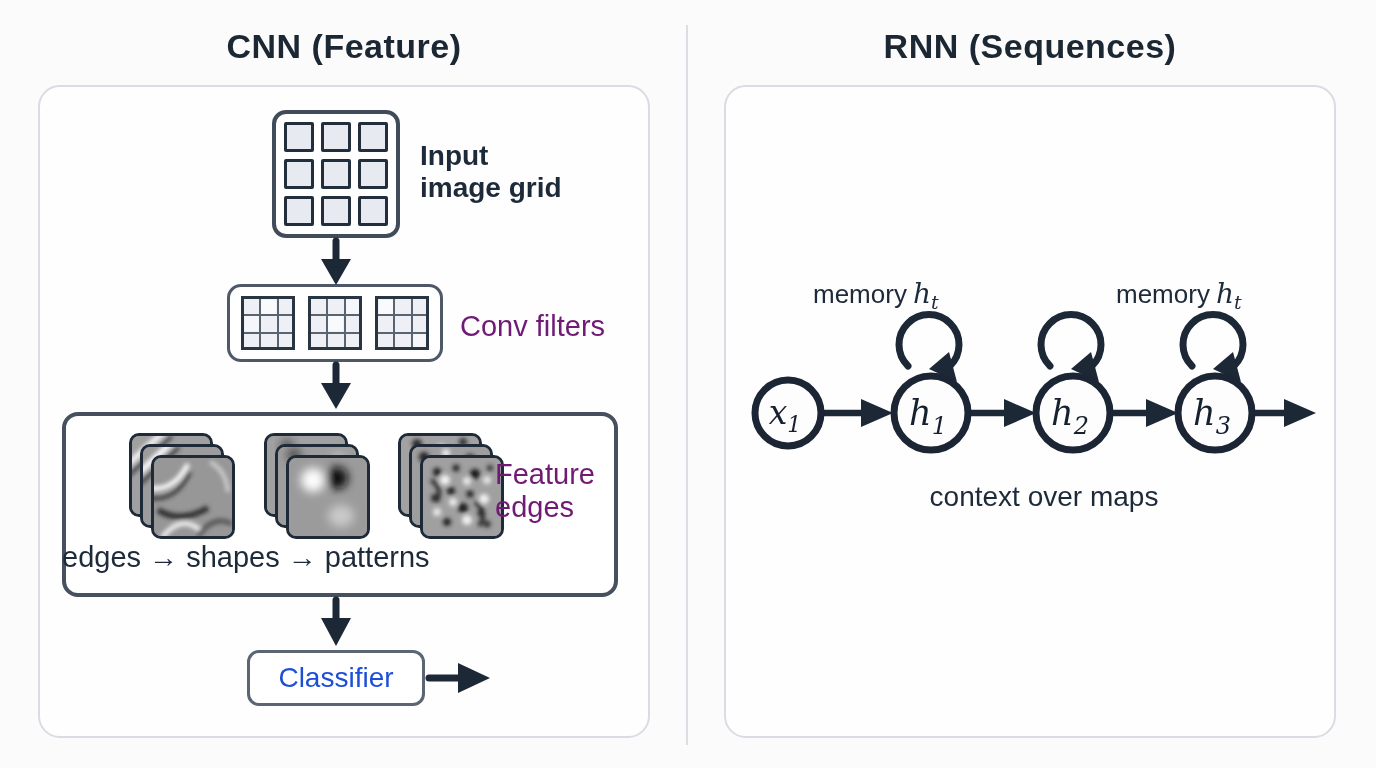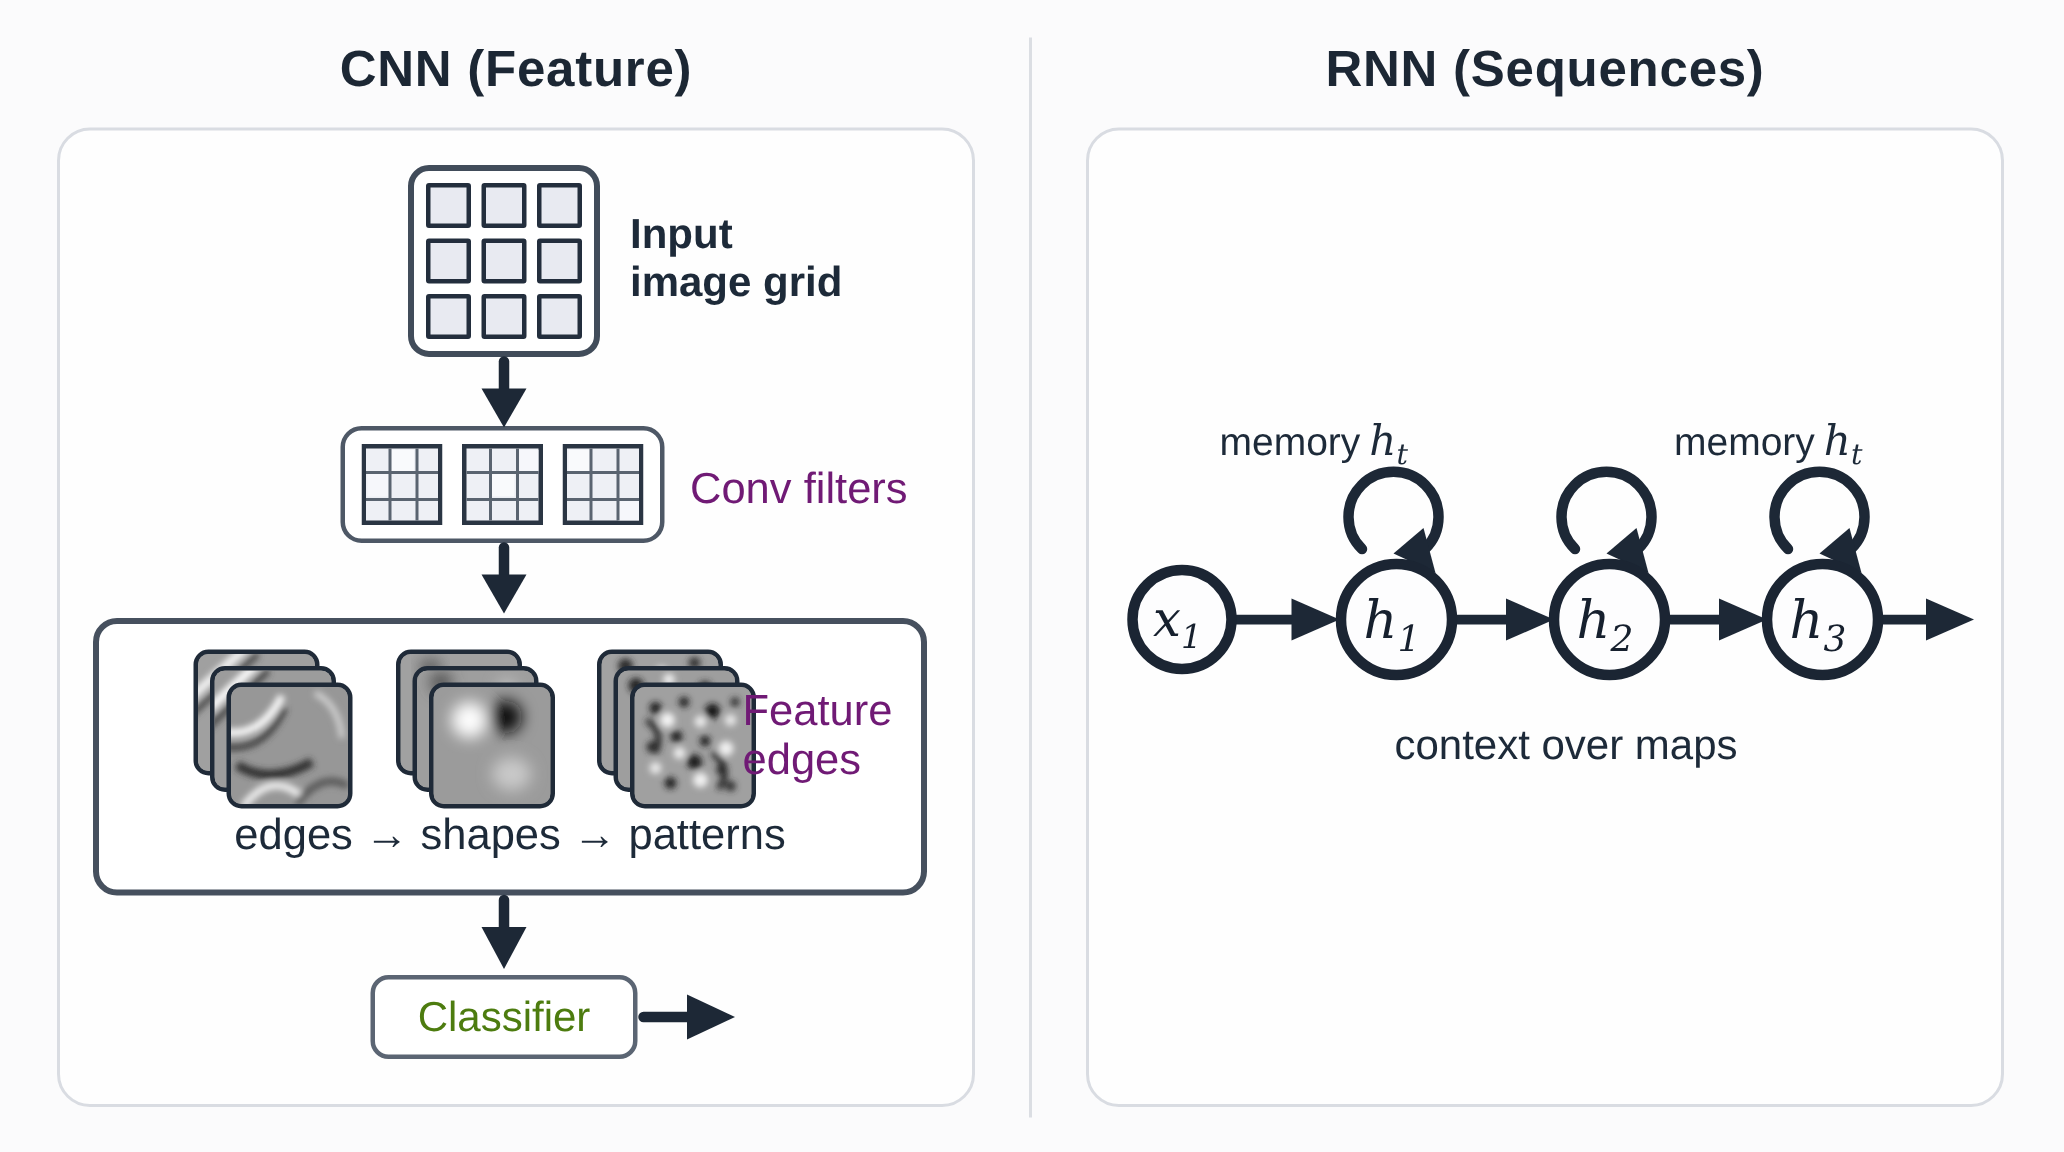--- a/index.html
+++ b/index.html
@@ -34,25 +34,25 @@
     border:4px solid #46505e;border-radius:16px;background:#fff;
   }
   .stack{position:absolute;width:108px;height:108px;}
   .fcard{
     position:absolute;width:84px;height:84px;box-sizing:border-box;border:3px solid #1f2a38;
     border-radius:10px;overflow:hidden;background:#9a9a9a;
   }
   .fcard svg{display:block;width:78px;height:78px;}
   .lbl{font-size:28px;line-height:32px;color:#1d2a39;}
   .lbl2{font-size:29px;line-height:33px;color:#701a75;}
-  .hier{position:absolute;left:62px;top:541px;width:556px;text-align:center;font-size:29px;color:#1d2a39;}
+  .hier{position:absolute;left:62px;top:541px;width:556px;font-size:29px;color:#1d2a39;}
   .classifier-box{
     position:absolute;left:247px;top:650px;width:178px;height:56px;box-sizing:border-box;
     border:3px solid #5b6573;border-radius:12px;background:#fff;
-    display:flex;align-items:center;justify-content:center;font-size:28px;color:#4d7c0f;
+    display:flex;align-items:center;justify-content:center;font-size:28px;color:#1d4ed8;
   }
 
   
   .mem-label{position:absolute;top:277px;width:220px;text-align:left;font-size:26px;color:#1d2a39;white-space:nowrap;}
   .mem-label .mvar{font-family:"DejaVu Serif",serif;font-style:italic;font-size:28px;margin-left:6px;}
   .mem-label sub{font-family:"DejaVu Serif",serif;font-style:italic;font-size:19px;}
   .context-caption{position:absolute;left:894px;top:481px;width:300px;text-align:center;font-size:28px;color:#1d2a39;}
 
   .overlay{position:absolute;left:0;top:0;width:1376px;height:768px;pointer-events:none;}
   .arrow-stroke{stroke:#1d2836;fill:none;stroke-linecap:round;}

